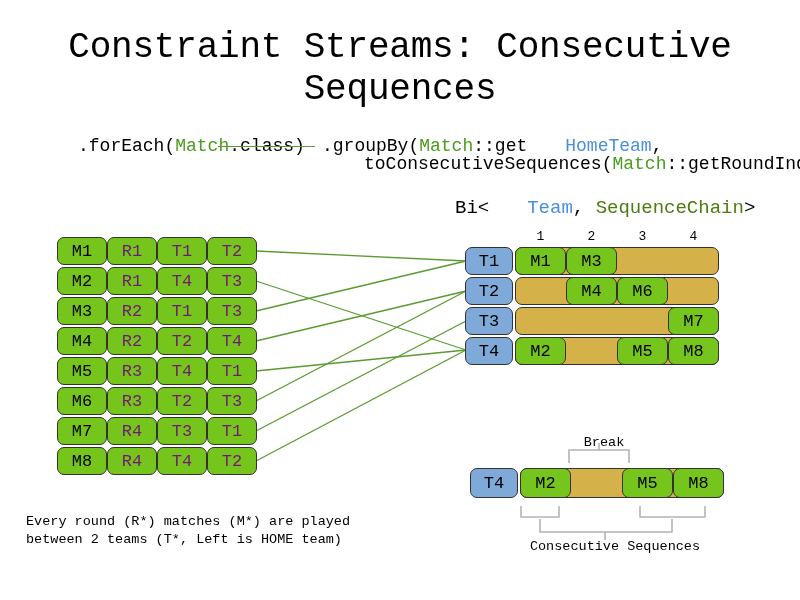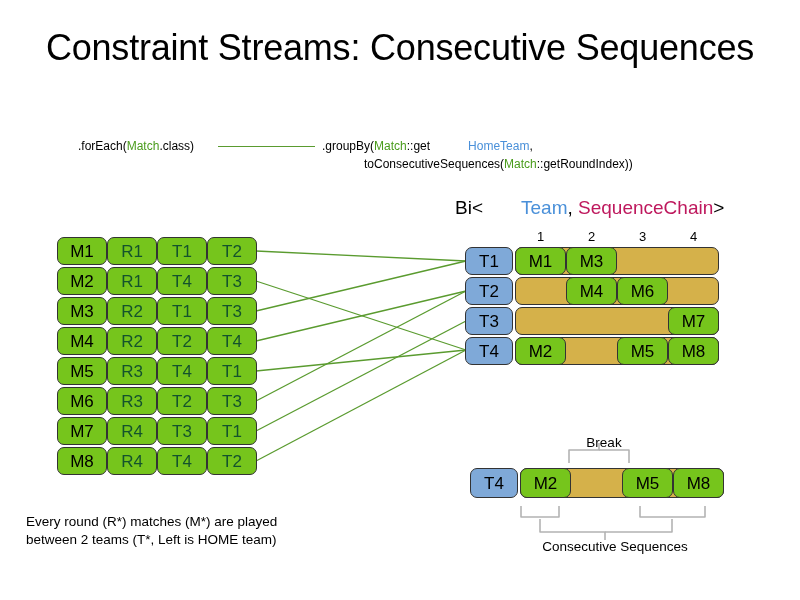--- a/index.html
+++ b/index.html
@@ -13,20 +13,21 @@
     position: relative;
     overflow: hidden;
     font-family: "Liberation Sans", sans-serif;
     color: #000000;
   }
   .stage {
     position: absolute;
     left: 0; top: 0;
     width: 800px;
     height: 600px;
+    font-family: Liberation Mono, monospace;
   }
 
   
   #title {
     position: absolute;
     left: 0; top: 27px;
     width: 800px;
     text-align: center;
     font-size: 36px;
     line-height: 42px;
@@ -39,30 +40,30 @@
     width: 800px;
     text-align: center;
     font-size: 13.5px;
     line-height: 18px;
     color: #000;
   }
 
   
   .code {
     position: absolute;
-    font-size: 12px;
+    font-size: 18px;
     line-height: 18px;
     white-space: pre;
     color: #000;
   }
   #code-left  { left: 78px;  top: 137px; }
   #code-right { left: 322px; top: 137px; }
   .tok-green  { color: #4a9c1c; }
   .tok-blue   { color: #4a90d9; margin-left: 38px; }
-  .tok-gold   { color: #be185d; }
+  .tok-gold   { color: #4d7c0f; }
   #code-rule {
     position: absolute;
     left: 218px; top: 146px;
     width: 97px; height: 0;
     border-top: 1.6px solid #5a9b2f;
   }
 
   
   .sec-label {
     position: absolute;
@@ -82,21 +83,21 @@
     display: flex;
     align-items: center;
     justify-content: center;
     font-size: 17px;
     line-height: 1;
     background: #76c51c;
     color: #000;
   }
   .cell.green { background: #76c51c; }
   .cell.blue  { background: #7fa9d8; }
-  .cell.red-text { color: #14532d; }
+  .cell.red-text { color: #701a75; }
 
   
   .track {
     position: absolute;
     box-sizing: border-box;
     border: 1.4px solid #333333;
     border-radius: 7px;
     background: #d5b14a;
   }
 

